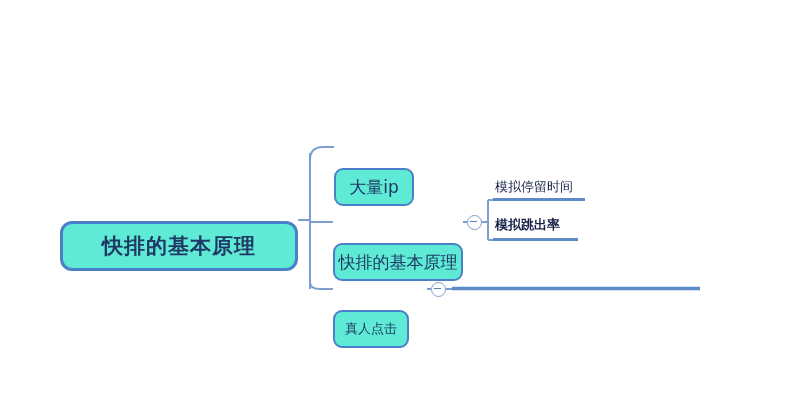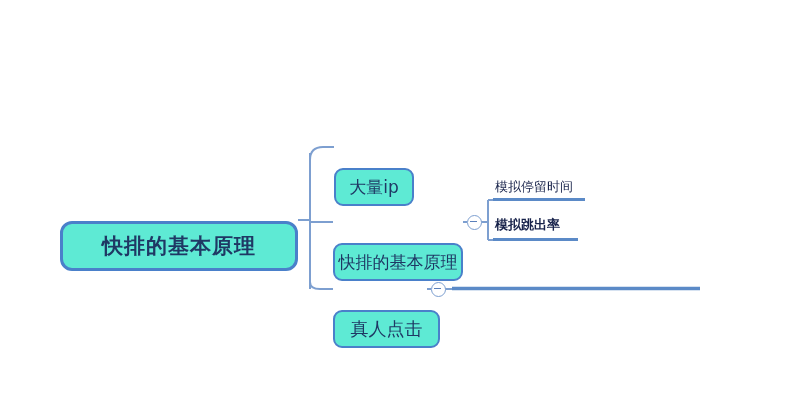--- a/index.html
+++ b/index.html
@@ -48,22 +48,22 @@
     width:80px;height:38px;
     font-size:17px;
   }
   .node.b2{
     left:333px;top:203px;
     width:130px;height:38px;
     font-size:17px;
   }
   .node.b3{
     left:333px;top:270px;
-    width:107px;height:38px;
-    font-size:18px;
+    width:76px;height:38px;
+    font-size:13px;
   }
   .leaf{
     position:absolute;
     color:#17224a;
     font-size:13px;
     white-space:nowrap;
     z-index:3;
   }
   .leaf.l1{ left:495px; top:178px; }
   .leaf.l2{ left:495px; top:216px;font-weight:bold; }

